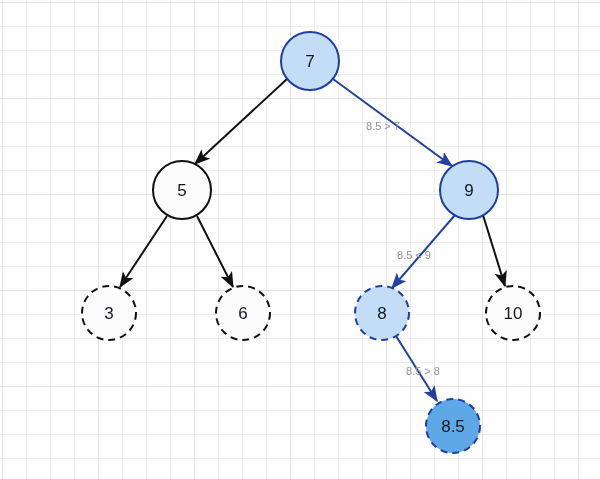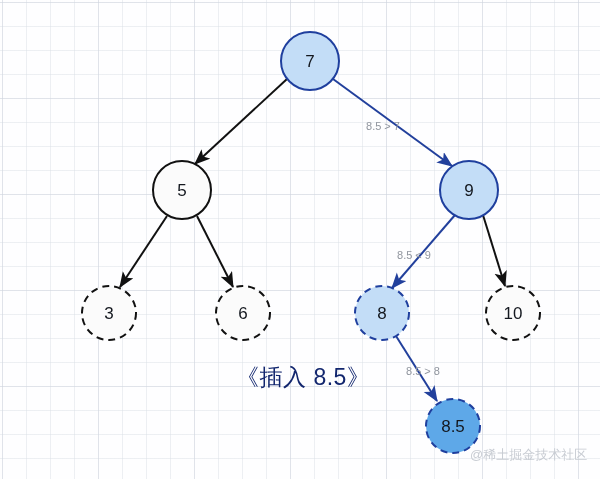--- a/index.html
+++ b/index.html
@@ -180,17 +180,15 @@
       </g>
 
       <g>
         <circle class="node-circle-new" cx="453" cy="426" r="27"></circle>
         <text class="node-label" x="453" y="426">8.5</text>
       </g>
 
     </g>
   </svg>
 
-  <div class="caption-text">《插入 8.5》</div>
 
-  <div class="watermark-text">@稀土掘金技术社区</div>
 
 </div>
 
 </body></html>

